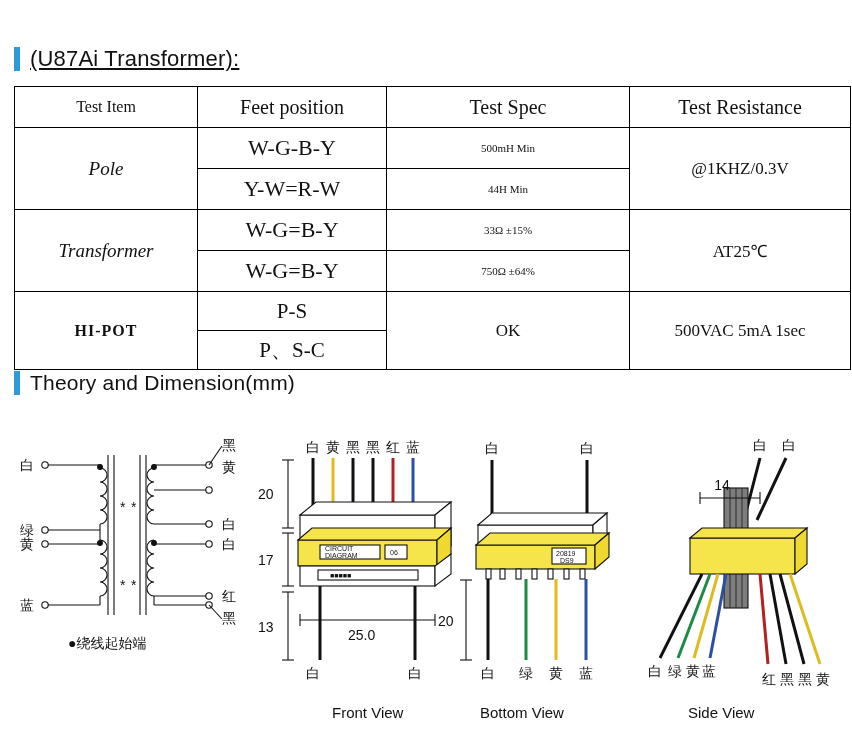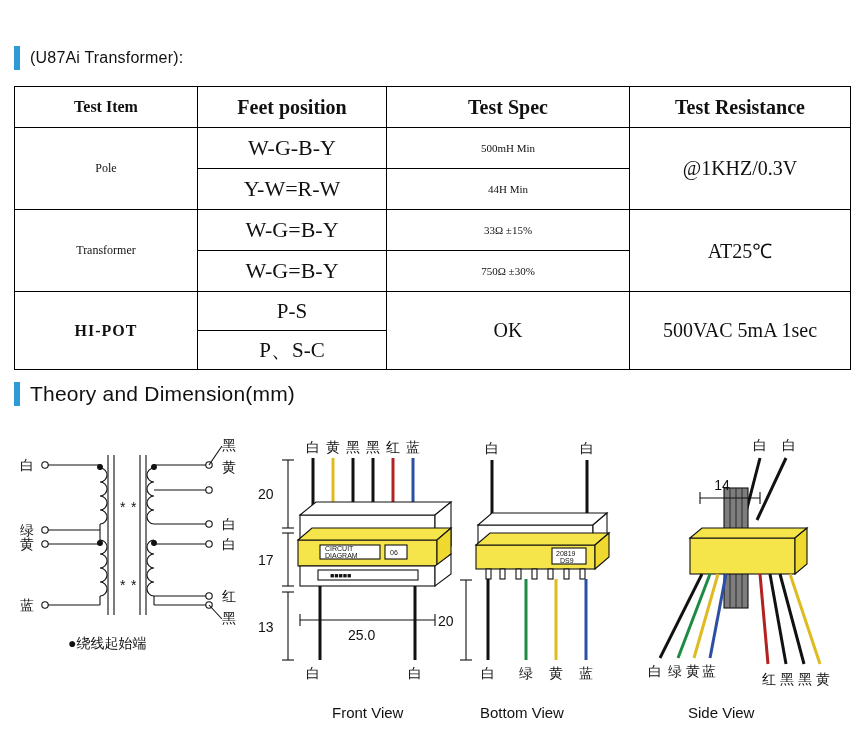--- a/index.html
+++ b/index.html
@@ -10,45 +10,45 @@
   }
   .page{position:relative;width:852px;height:750px;}
 
   
   .sec-head{display:flex;align-items:center;gap:10px;}
   .bar{width:6px;height:22px;background:#2e9bd6;display:inline-block;}
   .sec-title{font-size:21px;font-family:"Liberation Sans",sans-serif;letter-spacing:.2px;}
 
   #title-row{position:absolute;left:14px;top:46px;}
   #title-row .bar{height:24px;}
-  #title-row .sec-title{font-size:16px;}
-
-  #theory-row{position:absolute;left:14px;top:382px;}
+  #title-row .sec-title{font-size:22px;text-decoration:underline;}
+
+  #theory-row{position:absolute;left:14px;top:371px;}
   #theory-row .bar{height:24px;}
   #theory-row .sec-title{font-size:21px;font-weight:normal;}
 
   
   table.spec{
     position:absolute;left:14px;top:86px;width:824px;
     border-collapse:collapse;table-layout:fixed;
   }
   table.spec td{
     border:1px solid #000;text-align:center;vertical-align:middle;
     font-family:"Liberation Serif",serif;
   }
   .c1{width:180px;}
   .c2{width:186px;}
   .c3{width:240px;}
   .c4{width:218px;}
-  .hdr{font-size:20px;font-family:"Liberation Sans",sans-serif;height:38px;font-weight:bold;}
+  .hdr{font-size:20px;font-family:"Liberation Sans",sans-serif;height:38px;}
   .hdr.small{font-size:16px;font-family:"Liberation Serif",serif;}
-  .rowitem{font-size:12px;font-family:"Liberation Sans",sans-serif;}
+  .rowitem{font-size:19px;font-family:"Liberation Sans",sans-serif;font-style:italic;}
   .cellA{font-size:22px;font-family:"Liberation Sans",sans-serif;height:38px;}
   .cellB{font-size:11px;font-family:"Liberation Serif",serif;height:38px;}
-  .cellC{font-size:20px;font-family:"Liberation Serif",serif;}
+  .cellC{font-size:17px;font-family:"Liberation Serif",serif;}
   .hipot-item{font-size:16px;font-family:"Liberation Serif",serif;letter-spacing:1px;font-weight:bold;}
   .hipot-feet{font-size:21px;font-family:"Liberation Serif",serif;height:36px;}
 
   
   #drawing{position:absolute;left:0;top:420px;width:852px;height:330px;}
   svg{display:block;}
   .cap{font-family:"Liberation Sans",sans-serif;font-size:15px;fill:#111;}
   .cn{font-family:"Liberation Sans",sans-serif;font-size:14px;fill:#111;}
   .num{font-family:"Liberation Sans",sans-serif;font-size:14px;fill:#111;}
   .tiny{font-family:"Liberation Sans",sans-serif;font-size:7px;fill:#111;}
@@ -84,21 +84,21 @@
     </tr>
 
     <tr>
       <td class="c1 rowitem" rowspan="2">Transformer</td>
       <td class="c2 cellA">W-G=B-Y</td>
       <td class="c3 cellB">33Ω ±15%</td>
       <td class="c4 cellC" rowspan="2">AT25℃</td>
     </tr>
     <tr>
       <td class="c2 cellA">W-G=B-Y</td>
-      <td class="c3 cellB">750Ω ±30%</td>
+      <td class="c3 cellB">750Ω ±64%</td>
     </tr>
 
     <tr>
       <td class="c1 hipot-item" rowspan="2">HI-POT</td>
       <td class="c2 hipot-feet">P-S</td>
       <td class="c3 cellC" rowspan="2">OK</td>
       <td class="c4 cellC" rowspan="2">500VAC 5mA 1sec</td>
     </tr>
     <tr>
       <td class="c2 hipot-feet">P、S-C</td>

